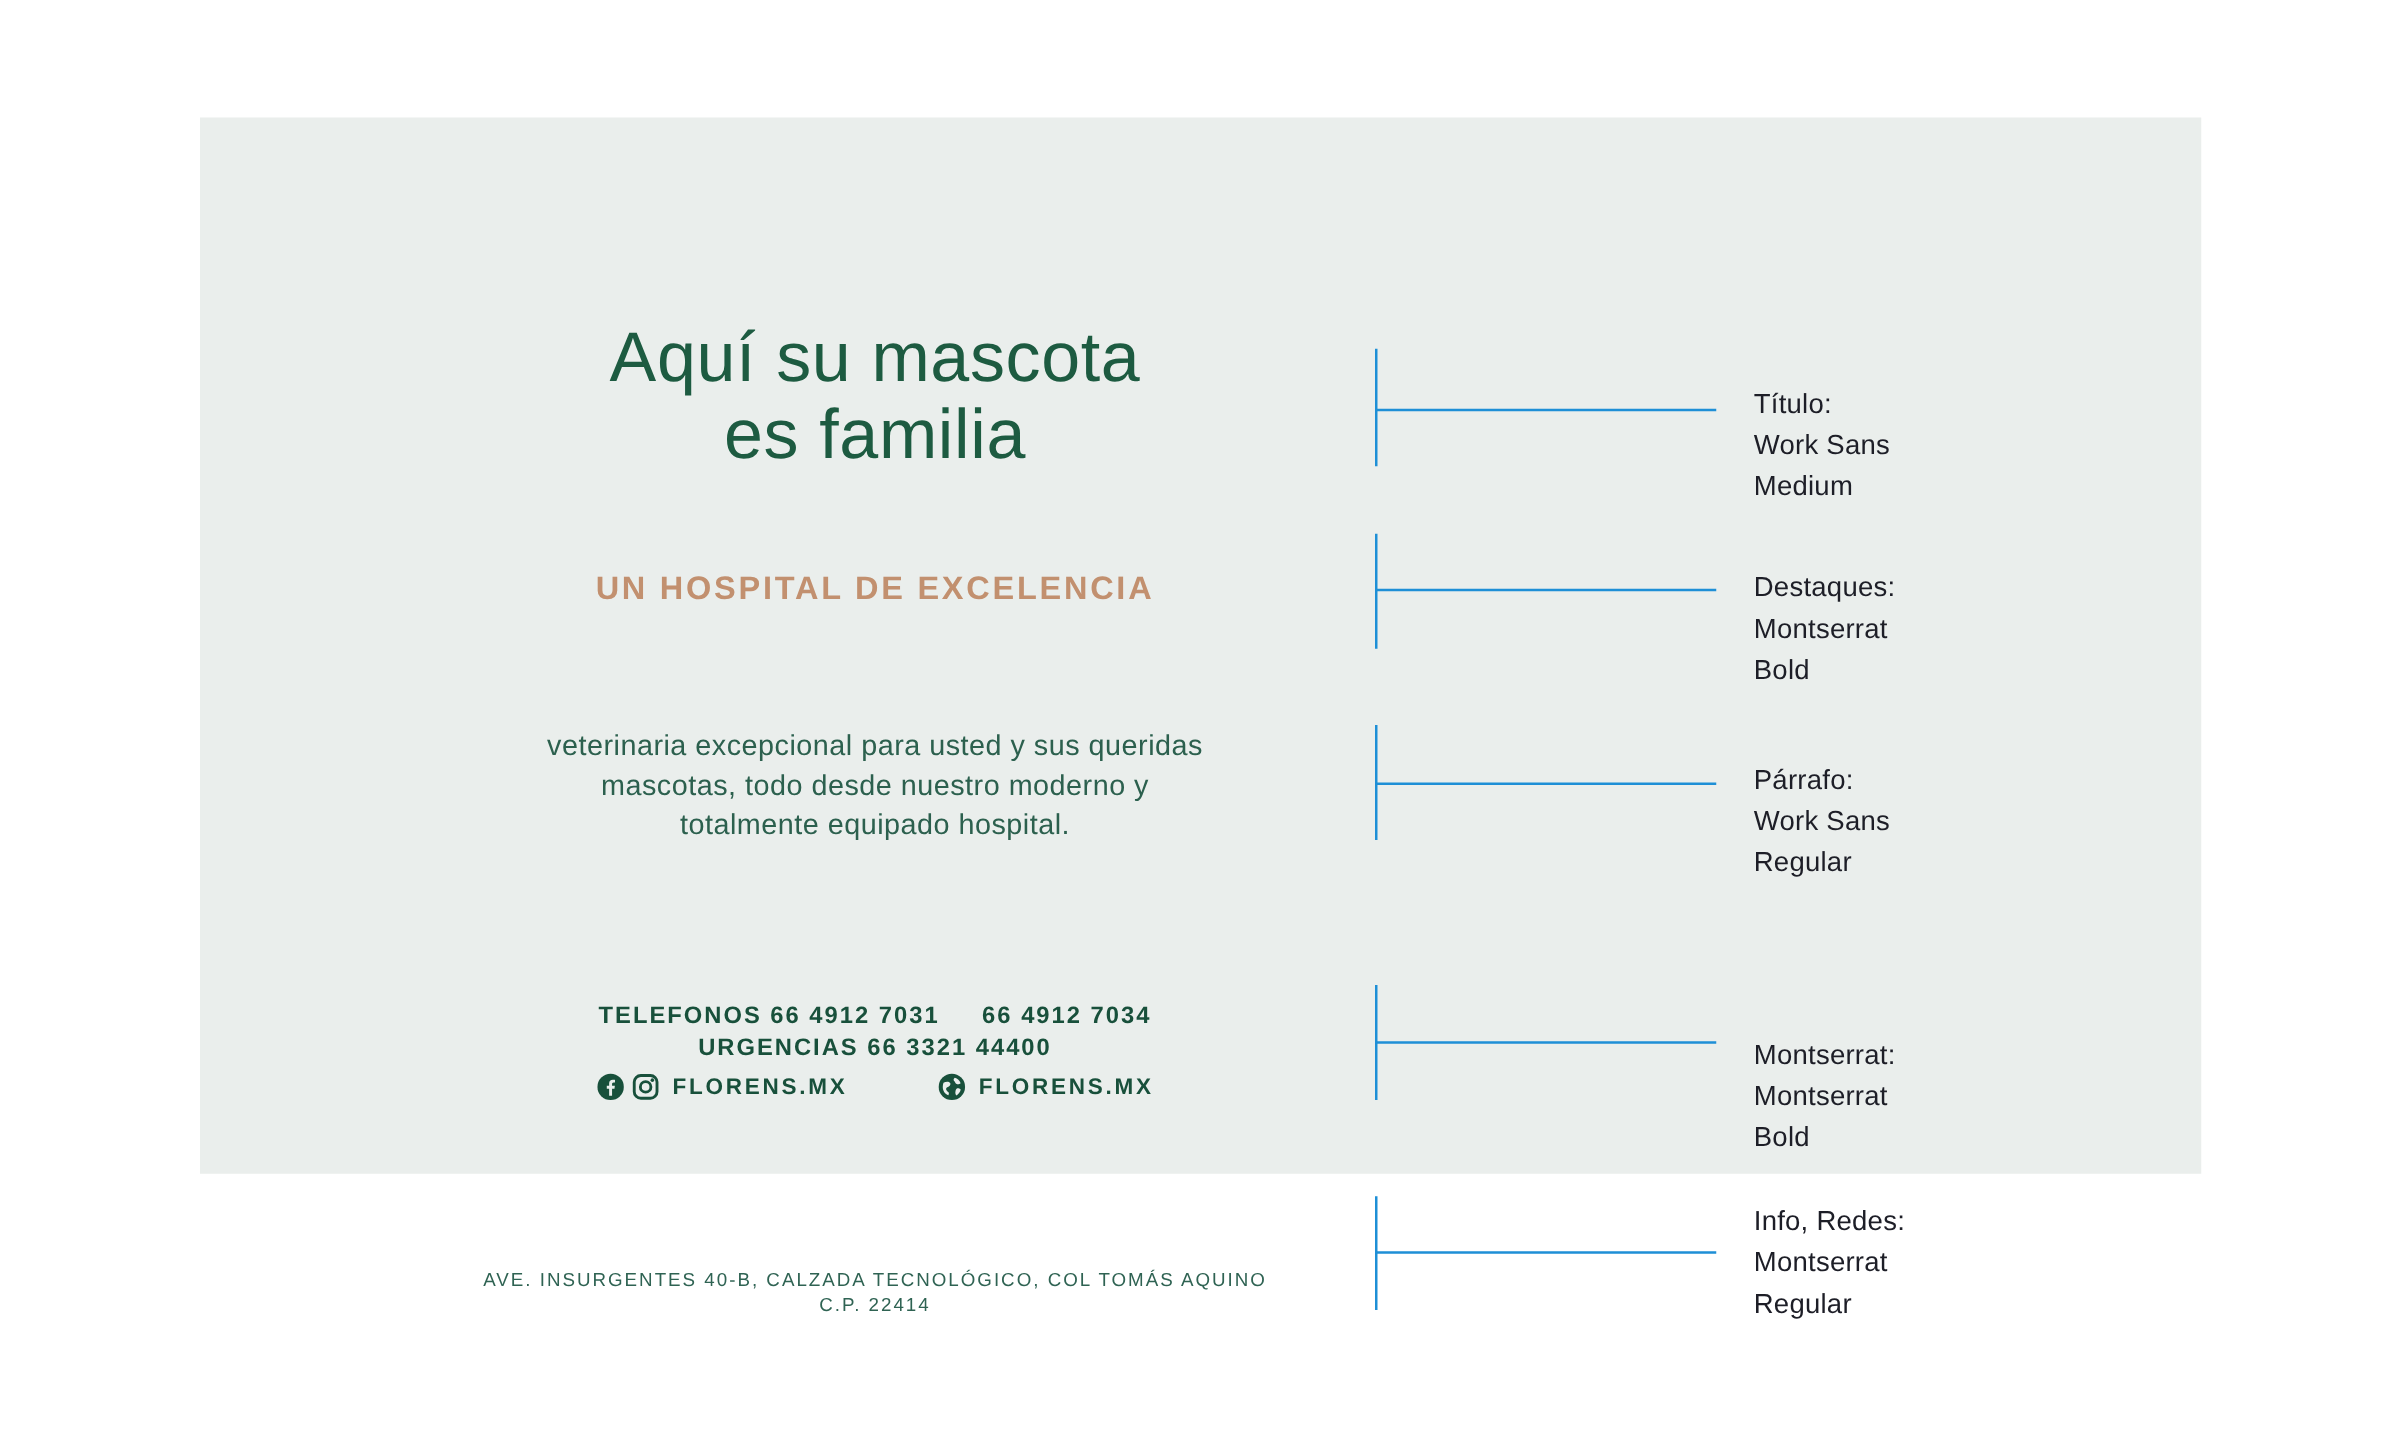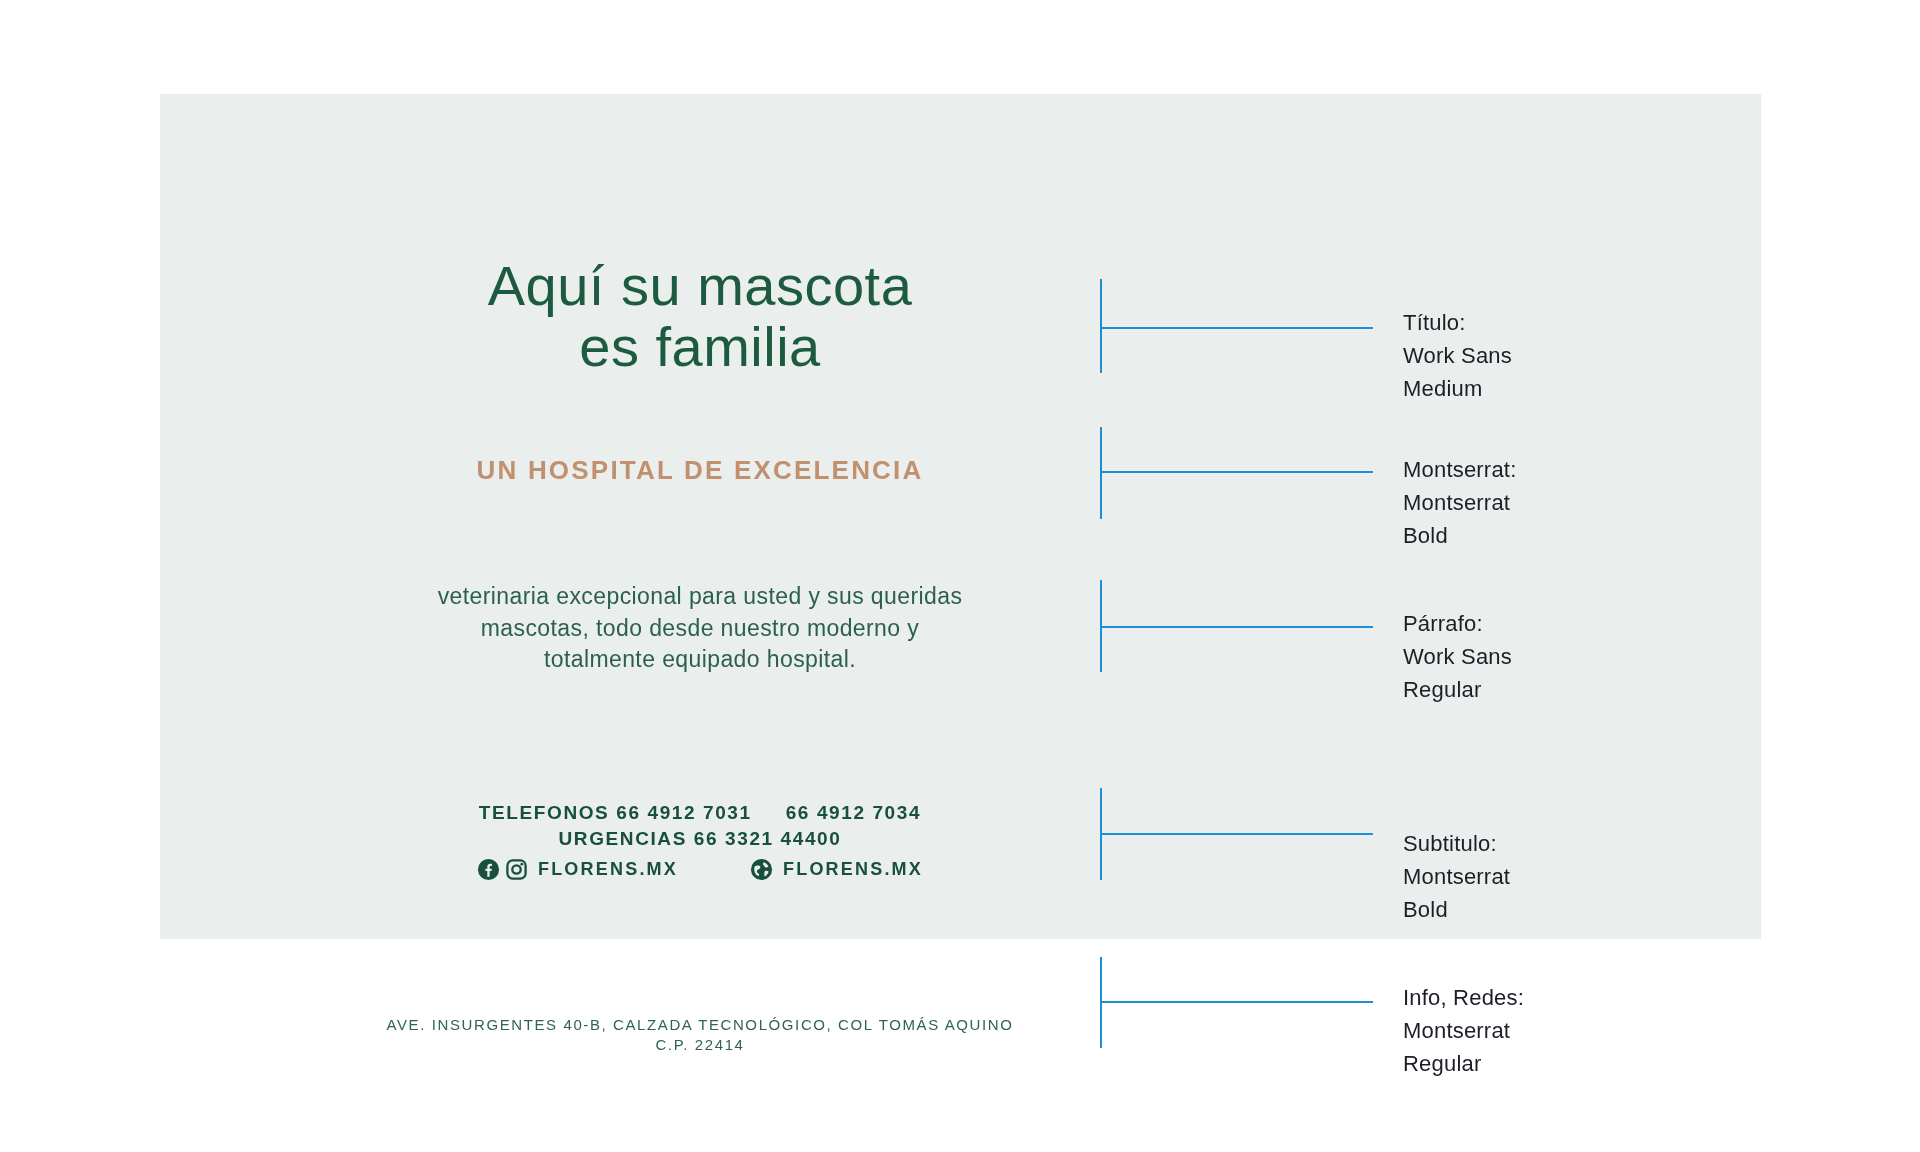--- a/index.html
+++ b/index.html
@@ -120,42 +120,42 @@
   <div class="hline" style="top:327px"></div>
   <div class="note" style="top:306px">
     <div>Título:</div>
     <div>Work Sans</div>
     <div>Medium</div>
   </div>
 
   <div class="vline" style="top:427px;height:92px"></div>
   <div class="hline" style="top:471px"></div>
   <div class="note" style="top:453px">
-    <div>Montserrat:</div>
+    <div>Destaques:</div>
     <div>Montserrat</div>
     <div>Bold</div>
   </div>
 
   <div class="vline" style="top:580px;height:92px"></div>
   <div class="hline" style="top:626px"></div>
   <div class="note" style="top:607px">
     <div>Párrafo:</div>
     <div>Work Sans</div>
     <div>Regular</div>
   </div>
 
   <div class="vline" style="top:788px;height:92px"></div>
   <div class="hline" style="top:833px"></div>
   <div class="note" style="top:827px">
-    <div>Subtitulo:</div>
+    <div>Montserrat:</div>
     <div>Montserrat</div>
     <div>Bold</div>
   </div>
 
   <div class="vline" style="top:957px;height:91px"></div>
   <div class="hline" style="top:1001px"></div>
-  <div class="note" style="top:981px">
+  <div class="note" style="top:960px">
     <div>Info, Redes:</div>
     <div>Montserrat</div>
     <div>Regular</div>
   </div>
 
 </div>
 
 </body></html>

